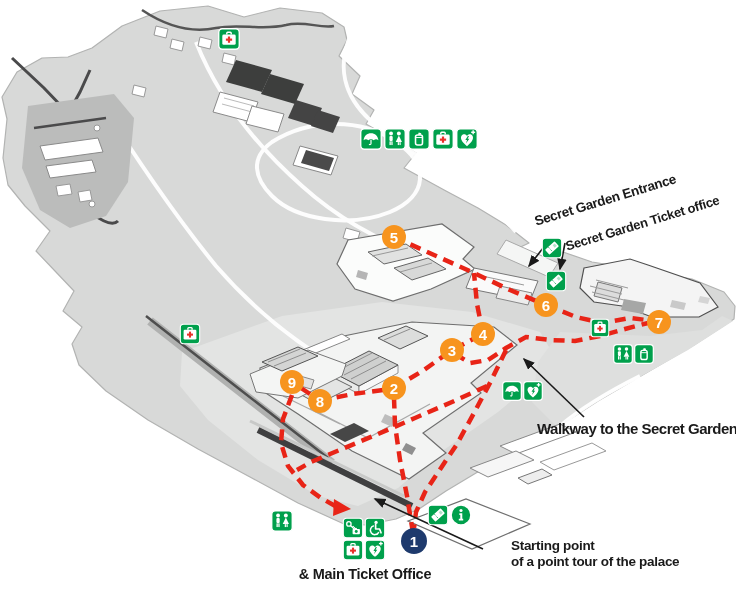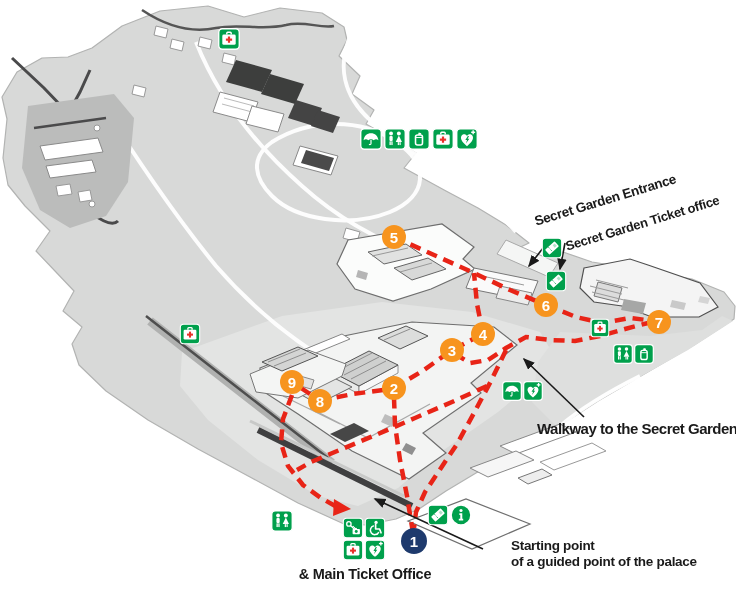--- a/index.html
+++ b/index.html
@@ -272,20 +272,20 @@
     </div>
 
 <div class="map-label rot" id="lbl-sge" style="left:535px;top:214px;transform:rotate(-17deg);font-size:13.5px;">Secret Garden Entrance</div>
 
 <div class="map-label rot" id="lbl-sgto" style="left:566px;top:239px;transform:rotate(-17deg);font-size:13px;">Secret Garden Ticket office</div>
 
 <div class="map-label" id="lbl-walkway" style="left:537px;top:420px;font-size:15px;letter-spacing:-0.5px;">Walkway to the Secret Garden</div>
 
 <div class="map-label lbl-2line" id="lbl-start" style="left:487px;top:538px;font-size:13.5px;margin-left:24px;">
   <div>Starting point</div>
-  <div>of a guided point of the palace</div>
+  <div>of a point tour of the palace</div>
 </div>
 
 <div class="map-label lbl-2line" id="lbl-info" style="left:282px;top:566px;width:166px;font-size:14.5px;">
   <div>&amp; Main Ticket Office</div>
 </div>
 
 </div>
 
 </body></html>

